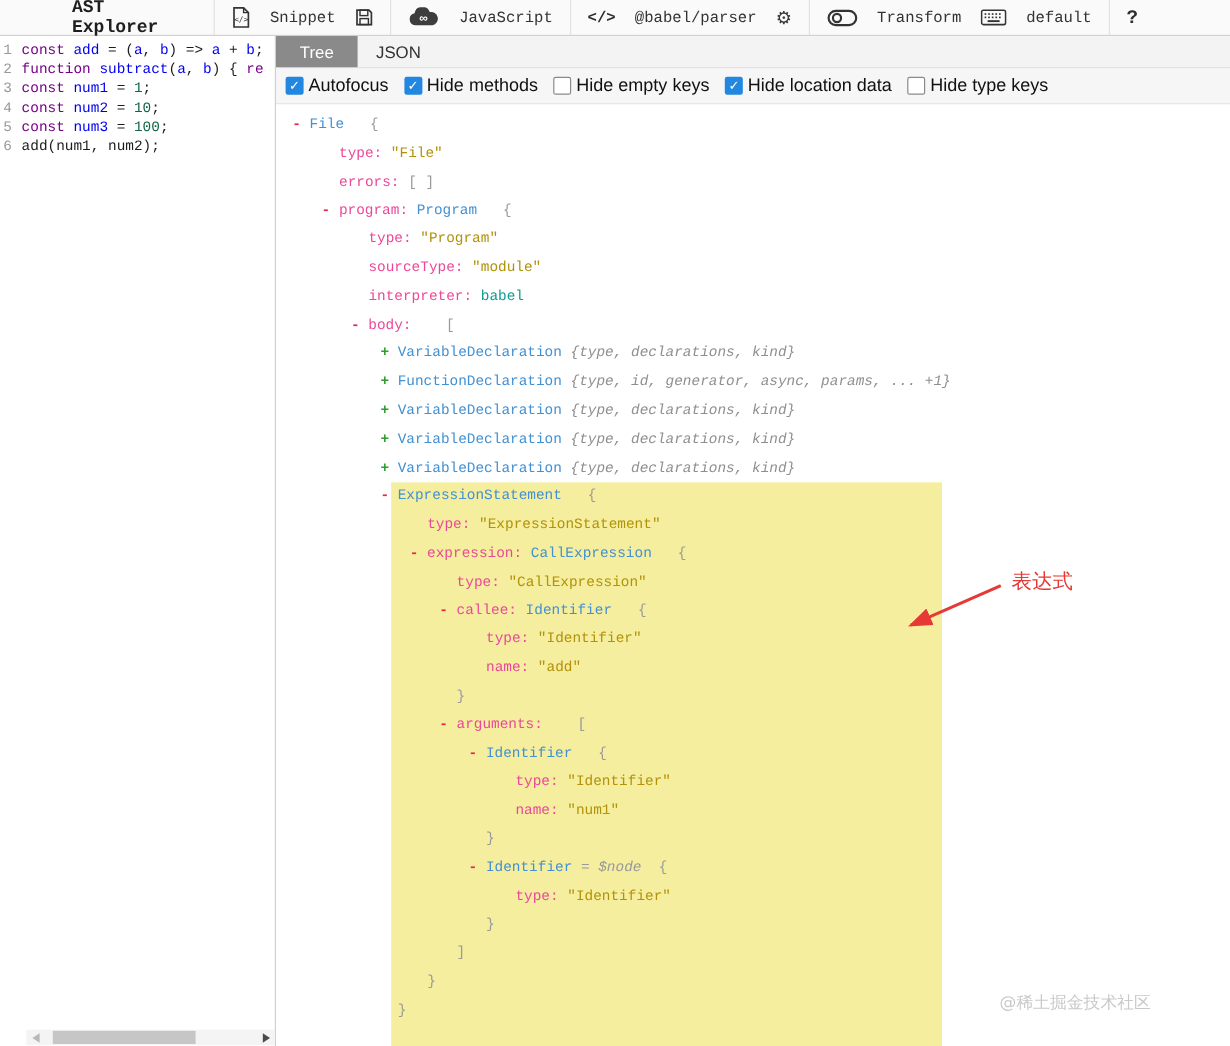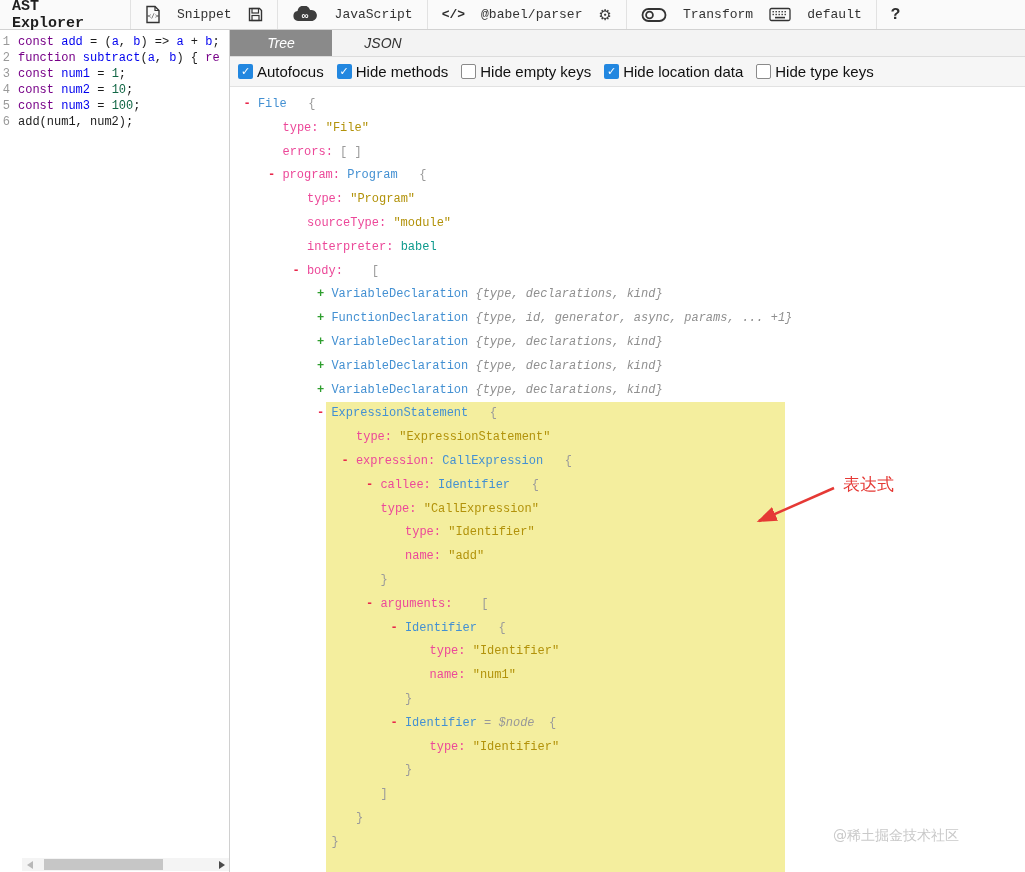--- a/index.html
+++ b/index.html
@@ -4,21 +4,21 @@
 <style>
   *{box-sizing:border-box;}
   html,body{margin:0;padding:0;}
   body{width:1025px;height:872px;overflow:hidden;background:#fff;
        font-family:"Liberation Mono","DejaVu Sans Mono",monospace;color:#222;}
 
   
   .toolbar{height:30px;display:flex;align-items:stretch;background:#fafafa;
            border-bottom:1px solid #d2d2d2;font-size:13px;color:#333;}
   .tb-title{display:flex;align-items:center;padding:0 12px;width:130px;
-            font-size:15px;font-weight:bold;color:#1e1e1e;}
+            font-size:15px;font-weight:bold;color:#1e1e1e;margin-left:48px;}
   .tb-group{display:flex;align-items:center;gap:16px;padding:0 14px;
             border-left:1px solid #e2e2e2;}
   .tb-icon{display:flex;align-items:center;}
   .tb-gear{font-family:"DejaVu Sans",sans-serif;font-size:15px;color:#3a3a3a;}
   .tb-code-glyph{font-weight:bold;color:#2d2d2d;}
   .tb-help{font-size:16px;font-weight:bold;color:#2d2d2d;}
 
   
   .main{display:flex;height:842px;}
 
@@ -37,21 +37,21 @@
   .hs-left{position:absolute;left:5px;top:3px;width:0;height:0;
            border:4px solid transparent;border-left:none;border-right:6px solid #b8b8b8;}
   .hs-right{position:absolute;right:4px;top:3px;width:0;height:0;
             border:4px solid transparent;border-right:none;border-left:6px solid #4a4a4a;}
   .hs-thumb{position:absolute;left:22px;top:1px;width:119px;height:11px;background:#c6c6c6;}
 
   
   .ast{flex:1;display:flex;flex-direction:column;min-width:0;}
   .tabs{height:27px;background:#f3f3f3;border-bottom:1px solid #dcdcdc;display:flex;
         font-family:"Liberation Sans","DejaVu Sans",sans-serif;font-size:14px;}
-  .tab{width:102px;display:flex;align-items:center;justify-content:center;color:#333;cursor:default;font-style:italic;}
+  .tab{width:68px;display:flex;align-items:center;justify-content:center;color:#333;cursor:default;}
   .tab.active{background:#8a8a8a;color:#fff;}
   .opts{height:30px;background:#f6f6f6;border-bottom:1px solid #e2e2e2;display:flex;
         align-items:center;padding-left:8px;gap:13px;
         font-family:"Liberation Sans","DejaVu Sans",sans-serif;font-size:15px;color:#101010;}
   .opt{display:flex;align-items:center;gap:4px;}
   .cb{width:15px;height:15px;border-radius:2px;display:flex;align-items:center;
       justify-content:center;font-size:11px;flex:none;}
   .cb-on{background:#2287e0;color:#fff;}
   .cb-off{background:#fff;border:1px solid #8a8a8a;}
 
@@ -199,22 +199,22 @@
           <div class="trow" style="padding-left: 77px;"><span class="sg-key">interpreter: </span><span class="sg-null">babel</span></div>
           <div class="trow" style="padding-left: 62.5px;"><span class="sg-minus">- </span><span class="sg-key">body: </span><span class="sg-punct">   [</span></div>
           <div class="trow" style="padding-left: 87px;"><span class="sg-plus">+ </span><span class="sg-node">VariableDeclaration</span><span class="sg-preview"> {type, declarations, kind}</span></div>
           <div class="trow" style="padding-left: 87px;"><span class="sg-plus">+ </span><span class="sg-node">FunctionDeclaration</span><span class="sg-preview"> {type, id, generator, async, params, ... +1}</span></div>
           <div class="trow" style="padding-left: 87px;"><span class="sg-plus">+ </span><span class="sg-node">VariableDeclaration</span><span class="sg-preview"> {type, declarations, kind}</span></div>
           <div class="trow" style="padding-left: 87px;"><span class="sg-plus">+ </span><span class="sg-node">VariableDeclaration</span><span class="sg-preview"> {type, declarations, kind}</span></div>
           <div class="trow" style="padding-left: 87px;"><span class="sg-plus">+ </span><span class="sg-node">VariableDeclaration</span><span class="sg-preview"> {type, declarations, kind}</span></div>
           <div class="trow" style="padding-left: 87px;"><span class="sg-minus">- </span><span class="sg-node">ExpressionStatement</span><span class="sg-punct">   {</span></div>
           <div class="trow" style="padding-left: 126px;"><span class="sg-key">type: </span><span class="sg-string">″ExpressionStatement″</span></div>
           <div class="trow" style="padding-left: 111.5px;"><span class="sg-minus">- </span><span class="sg-key">expression: </span><span class="sg-node">CallExpression</span><span class="sg-punct">   {</span></div>
+          <div class="trow" style="padding-left: 150.5px;"><span class="sg-key">type: </span><span class="sg-string">″CallExpression″</span></div>
           <div class="trow" style="padding-left: 136px;"><span class="sg-minus">- </span><span class="sg-key">callee: </span><span class="sg-node">Identifier</span><span class="sg-punct">   {</span></div>
-          <div class="trow" style="padding-left: 150.5px;"><span class="sg-key">type: </span><span class="sg-string">″CallExpression″</span></div>
           <div class="trow" style="padding-left: 175px;"><span class="sg-key">type: </span><span class="sg-string">″Identifier″</span></div>
           <div class="trow" style="padding-left: 175px;"><span class="sg-key">name: </span><span class="sg-string">″add″</span></div>
           <div class="trow" style="padding-left: 150.5px;"><span class="sg-punct">}</span></div>
           <div class="trow" style="padding-left: 136px;"><span class="sg-minus">- </span><span class="sg-key">arguments: </span><span class="sg-punct">   [</span></div>
           <div class="trow" style="padding-left: 160.5px;"><span class="sg-minus">- </span><span class="sg-node">Identifier</span><span class="sg-punct">   {</span></div>
           <div class="trow" style="padding-left: 199.5px;"><span class="sg-key">type: </span><span class="sg-string">″Identifier″</span></div>
           <div class="trow" style="padding-left: 199.5px;"><span class="sg-key">name: </span><span class="sg-string">″num1″</span></div>
           <div class="trow" style="padding-left: 175px;"><span class="sg-punct">}</span></div>
           <div class="trow" style="padding-left: 160.5px;"><span class="sg-minus">- </span><span class="sg-node">Identifier</span><span class="sg-tag"> = $node</span><span class="sg-punct">  {</span></div>
           <div class="trow" style="padding-left: 199.5px;"><span class="sg-key">type: </span><span class="sg-string">″Identifier″</span></div>

